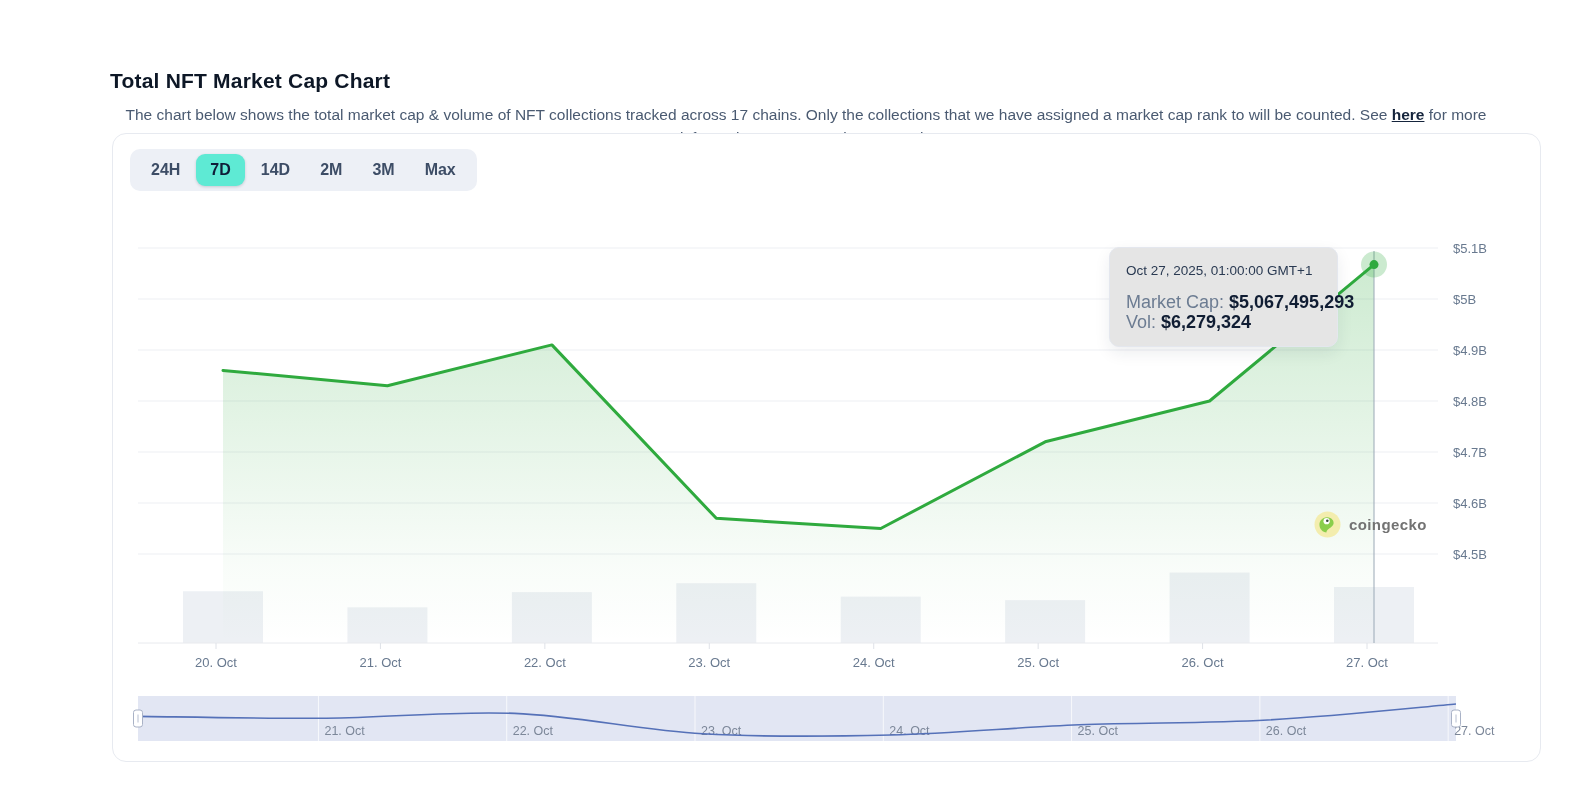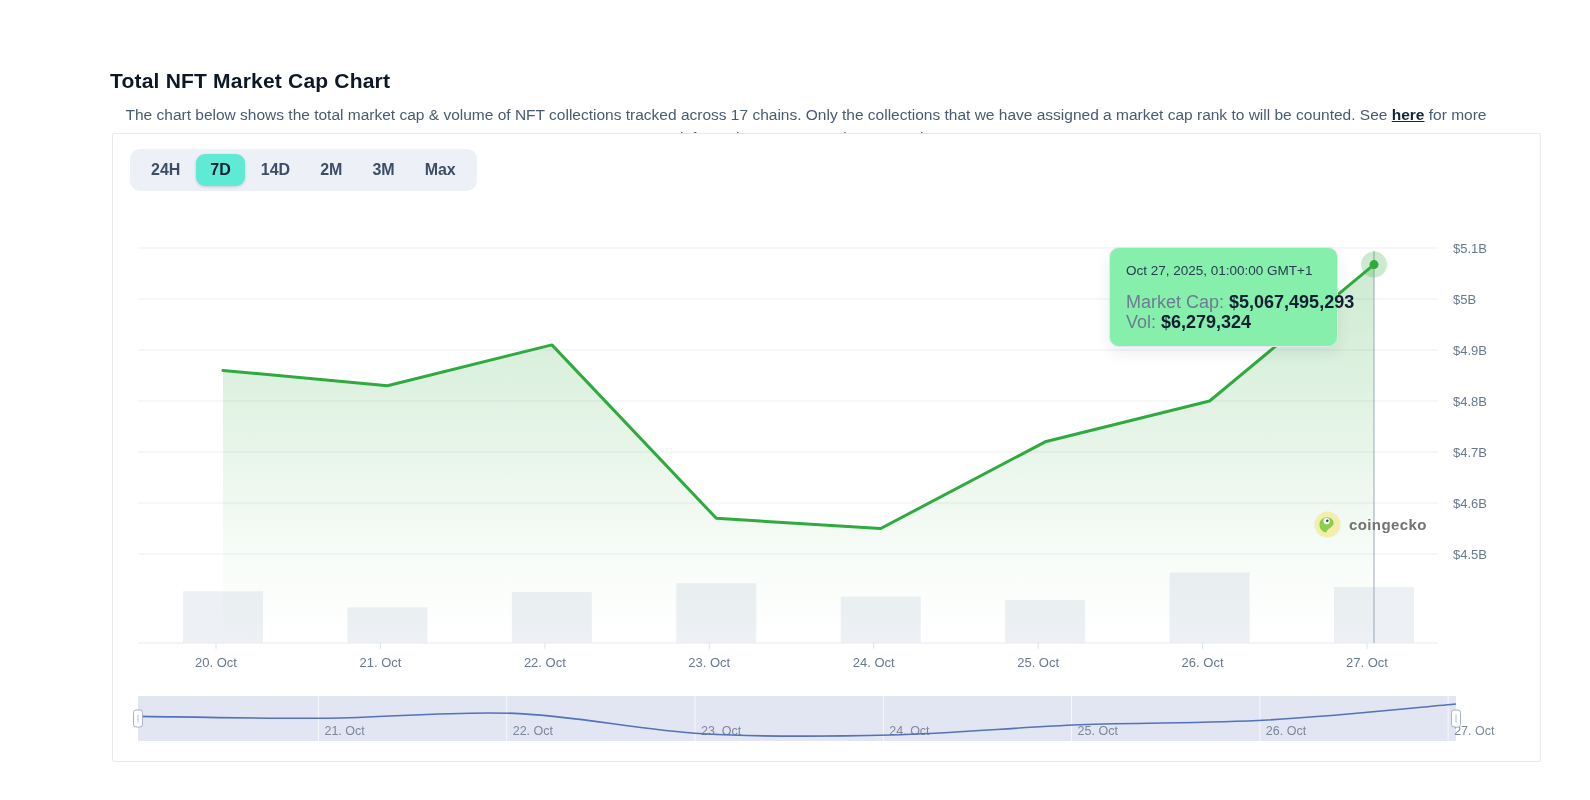--- a/index.html
+++ b/index.html
@@ -5,36 +5,36 @@
   * { margin:0; padding:0; box-sizing:border-box; }
   html,body { background:#ffffff; }
   body { font-family:"Liberation Sans", sans-serif; width:1590px; height:800px; overflow:hidden; position:relative; }
 
   .page-header { position:absolute; left:110px; top:33px; width:1400px; }
   .page-title { font-size:21px; font-weight:700; color:#0d1726; letter-spacing:.2px;margin-top:36px; }
   .page-desc { margin-top:10px; font-size:15.5px; line-height:23px; color:#4a5a71; width:1392px;text-align:center; }
   .page-desc a { color:#15243c; font-weight:700; text-decoration:underline; cursor:pointer; }
 
   .chart-card { position:absolute; left:112px; top:133px; width:1429px; height:629px;
-    background:#fff; border:1px solid #e7eaf0; border-radius:2px; }
+    background:#fff; border:1px solid #e7eaf0; border-radius:14px; }
 
   .range-switcher { position:absolute; left:17px; top:15px; display:inline-flex; align-items:center;
     background:#edf0f6; border-radius:10px; padding:5px 7px; gap:2px; z-index:5; }
   .range-btn { border:none; background:transparent; font-family:inherit; font-size:16px; font-weight:600;
     color:#3d4d66; padding:7px 14px; border-radius:9px; cursor:pointer; }
   .range-btn.active { background:#5eead4; color:#0f1e38; font-weight:700;
     box-shadow:0 1px 3px rgba(15,25,50,.18); }
 
   #chart { position:absolute; left:0; top:0; }
 
   .watermark { position:absolute; left:1201px; top:377px; display:flex; align-items:center; gap:8px; z-index:3; }
   .wm-text { font-size:15px; font-weight:700; color:#737373; letter-spacing:.4px; }
 
   .chart-tooltip { position:absolute; left:996px; top:113px; width:229px; z-index:6;
-    background:#86efac; border:1px solid #e4e7ee; border-radius:10px;
+    background:#e5e5e5; border:1px solid #e4e7ee; border-radius:10px;
     box-shadow:0 6px 16px rgba(25,35,65,.08); padding:15px 16px 14px 16px; }
   .tt-title { font-size:13.5px; color:#2a3a52; font-weight:500; margin-bottom:14px; white-space:nowrap; }
   .tt-row { font-size:18px; line-height:20px; white-space:nowrap; }
   .tt-label { color:#6c7c92; }
   .tt-value { color:#101d33; font-weight:700; }
 
   svg text { font-family:"Liberation Sans", sans-serif; }
 </style>
 </head>
 <body>

